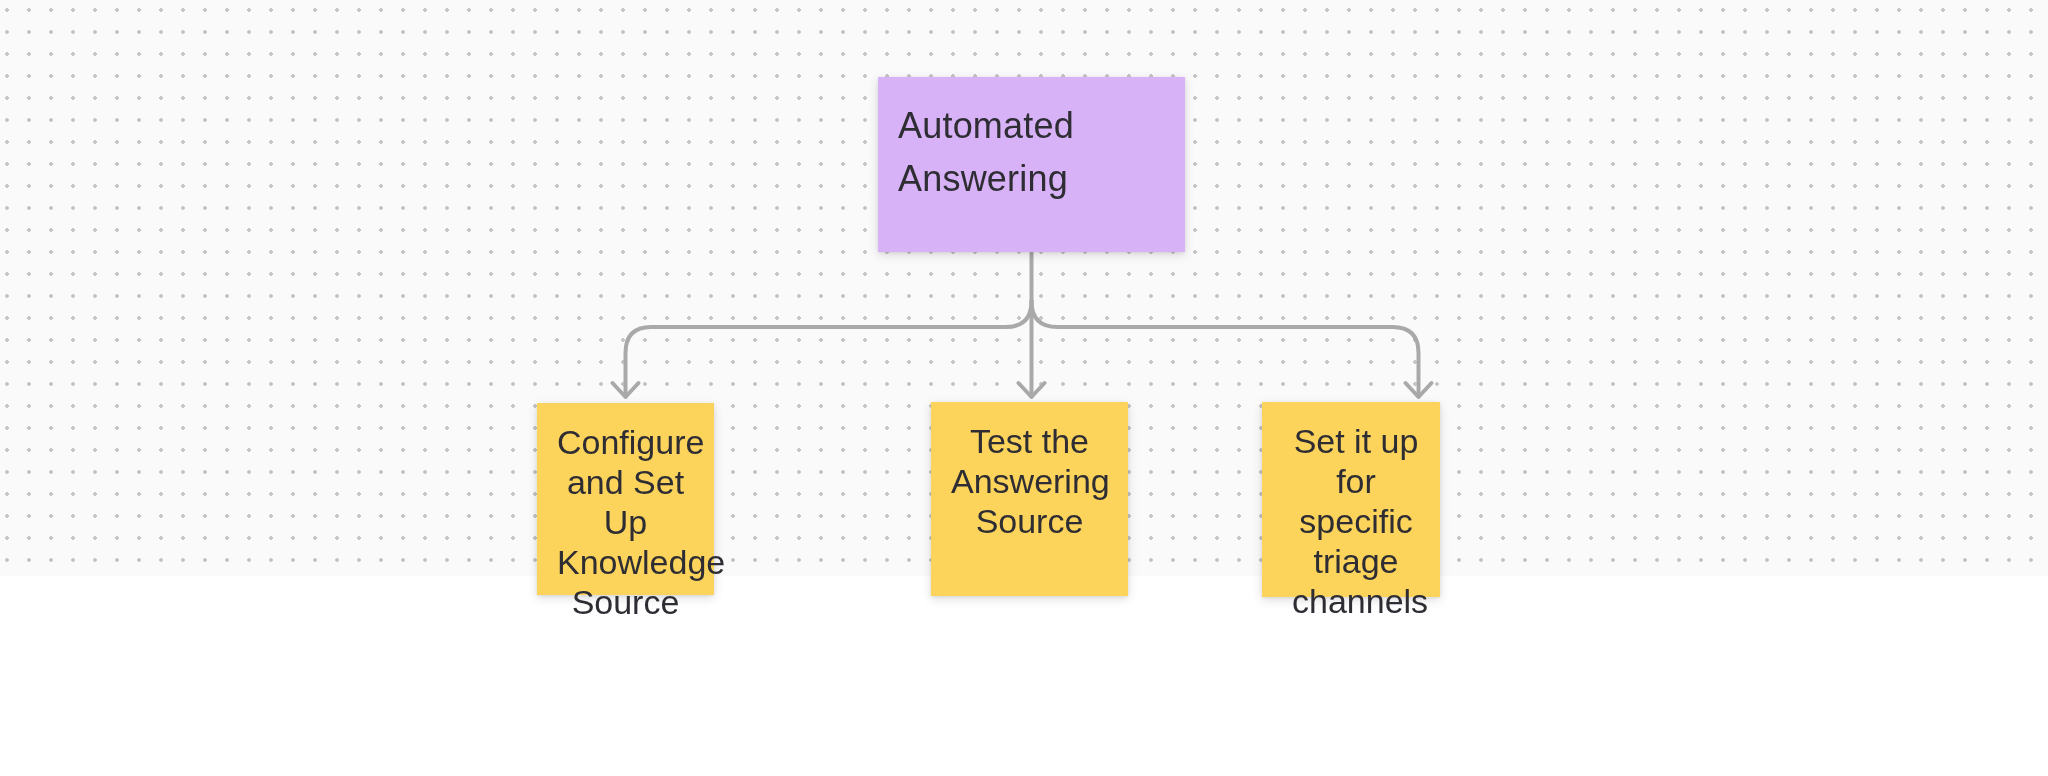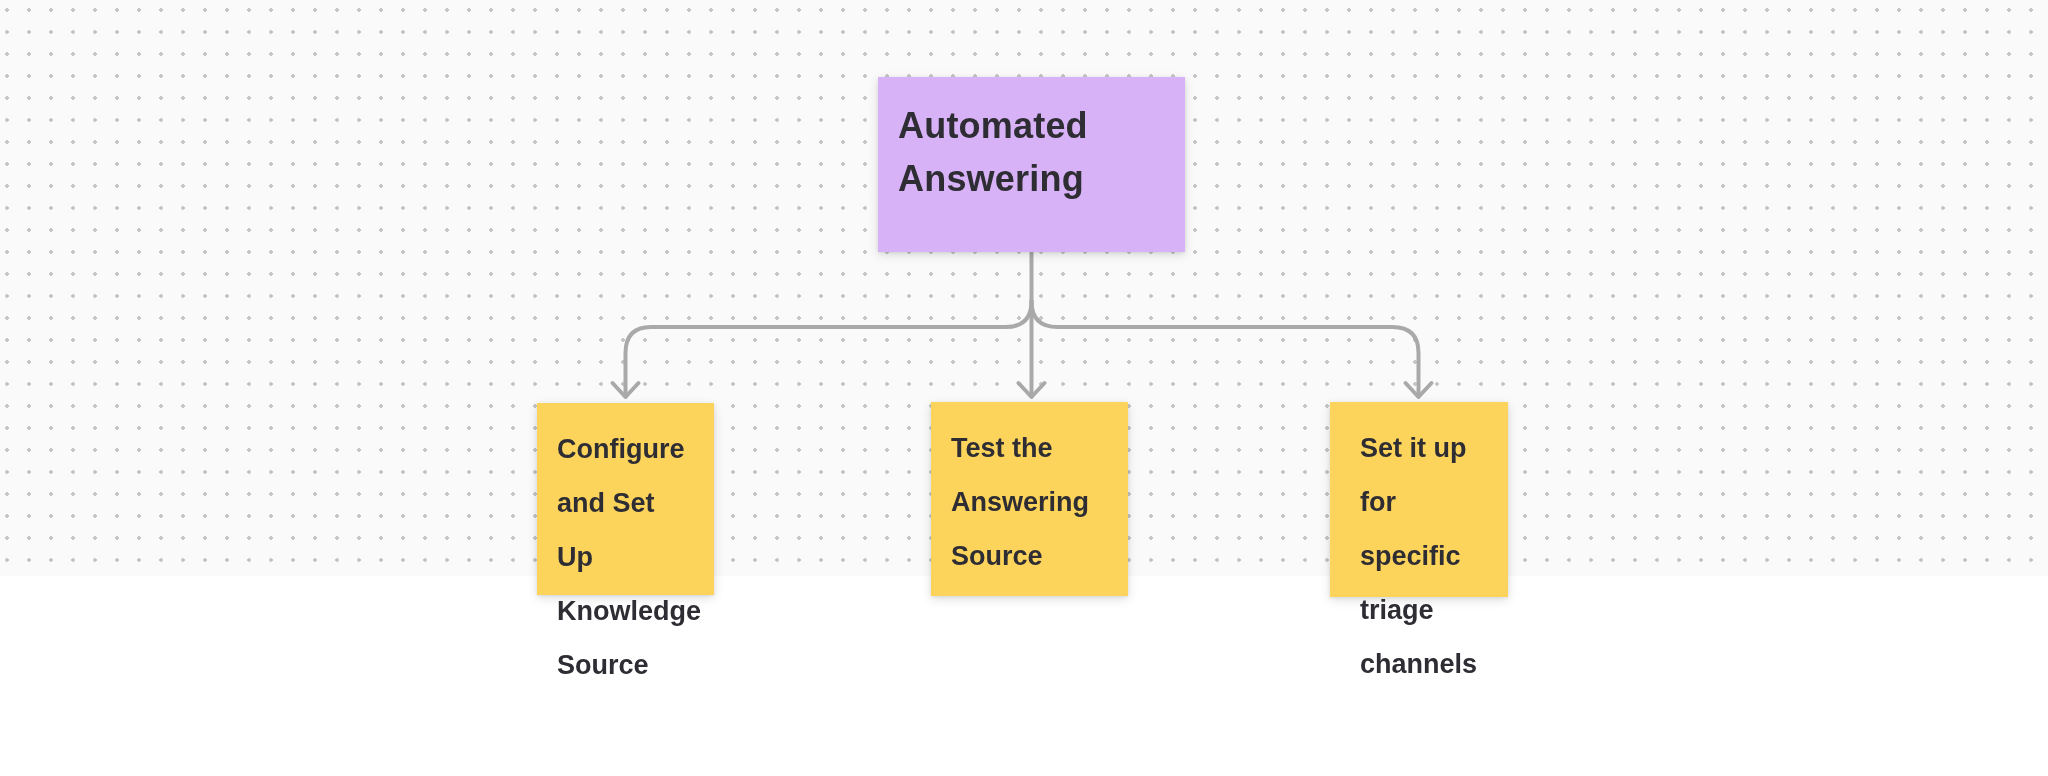--- a/index.html
+++ b/index.html
@@ -13,21 +13,20 @@
     font-family: "Liberation Sans", sans-serif;
   }
   .canvas {
     position: relative;
     width: 2048px;
     height: 576px;
     background-color: #fafafa;
     background-image: radial-gradient(circle, #c6c6c6 1.6px, rgba(0,0,0,0) 1.8px);
     background-size: 22px 22px;
     background-position: -4px -1px;
-    font-weight: bold;
   }
   .connector-svg {
     position: absolute;
     left: 0;
     top: 0;
     width: 2048px;
     height: 776px;
     pointer-events: none;
   }
   .connector-svg path {
@@ -56,26 +55,27 @@
   }
   .root-node .node-label {
     font-size: 36px;
     line-height: 53px;
     letter-spacing: 0.2px;
   }
   .sticky {
     padding: 19px 20px;
   }
   .sticky .node-label {
-    font-size: 27px;
-    line-height: 54px;
+    font-size: 34px;
+    line-height: 40px;
+    text-align: center;
   }
   .sticky-1 { left: 537px;  top: 403px; width: 177px; height: 192px; }
   .sticky-2 { left: 931px;  top: 402px; width: 197px; height: 194px; }
-  .sticky-3 { left: 1330px; top: 402px; width: 178px; height: 195px; padding-left: 30px; }
+  .sticky-3 { left: 1262px; top: 402px; width: 178px; height: 195px; padding-left: 30px; }
 </style>
 </head>
 <body>
 
 <div class="canvas">
 
   <svg class="connector-svg" viewBox="0 0 2048 776" xmlns="http://www.w3.org/2000/svg">
 
     <path d="M 1031.5 253 L 1031.5 396" stroke="#a9a9a9"></path>
     <path d="M 1018.5 383 L 1031.5 397 L 1044.5 383" stroke="#a9a9a9"></path>

